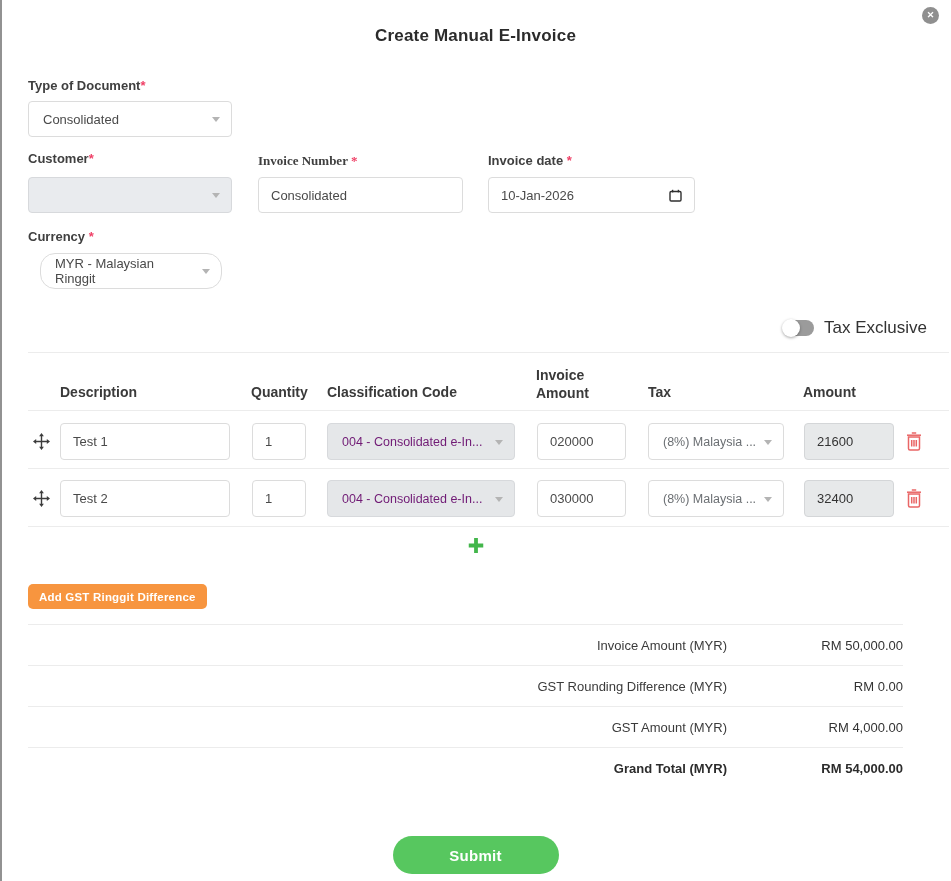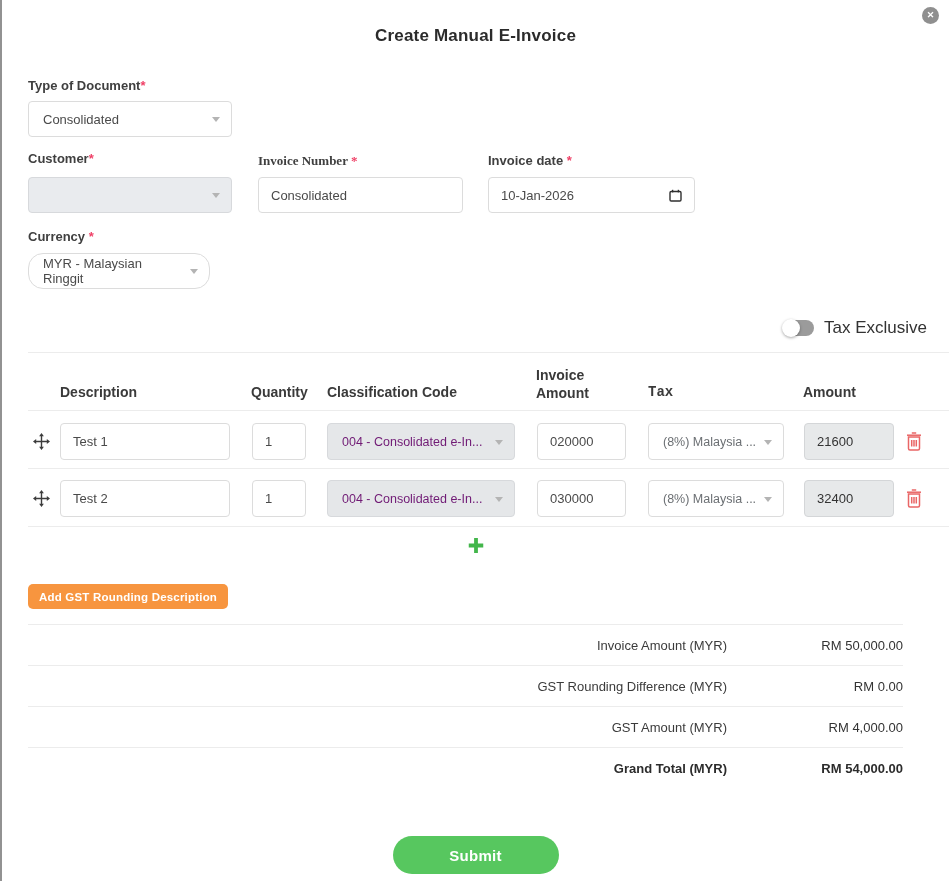--- a/index.html
+++ b/index.html
@@ -97,42 +97,42 @@
           <rect x="1" y="2.5" width="11" height="9.5" rx="1.2" fill="none" stroke="#2f2f2f" stroke-width="1.4"></rect>
           <line x1="3.6" y1="0.8" x2="3.6" y2="3.4" stroke="#2f2f2f" stroke-width="1.4"></line>
           <line x1="9.4" y1="0.8" x2="9.4" y2="3.4" stroke="#2f2f2f" stroke-width="1.4"></line>
         </svg>
     </span>
   </div>
 
   <div class="field-label" style="left:28px; top:229px;">
     <span>Currency</span><span class="req"> *</span>
   </div>
-  <div class="sel" style="left:28px; top:253px; width:182px;border-radius:15px;">
+  <div class="sel" style="left:40px; top:253px; width:182px;border-radius:15px;">
     <span>MYR - Malaysian Ringgit</span>
     <span class="chev"></span>
   </div>
 
   <div class="toggle-wrap">
     <div class="toggle">
         <div class="knob"></div>
       </div>
     <div class="toggle-label">Tax Exclusive</div>
   </div>
 
   <div class="hline" style="top:352px; width:921px;"></div>
   <div class="hline" style="top:410px; width:921px;"></div>
   <div class="hline" style="top:468px; width:921px;"></div>
   <div class="hline" style="top:526px; width:921px;"></div>
 
   <div class="th" style="left:60px;  top:384px;">Description</div>
   <div class="th" style="left:251px; top:384px;">Quantity</div>
   <div class="th" style="left:327px; top:384px;">Classification Code</div>
   <div class="th" style="left:536px; top:366px; width:62px; line-height:18px;">Invoice Amount</div>
-  <div class="th" style="left:648px; top:384px;font-family:Liberation Mono, monospace;">Tax</div>
+  <div class="th" style="left:648px; top:384px;">Tax</div>
   <div class="th" style="left:803px; top:384px;">Amount</div>
 
   <div>
     <span class="drag-icon" style="left:33px; top:433px;">
       <svg width="17" height="17" viewBox="0 0 17 17" fill="#3c3c3c">
           <path d="M8.5 0l2.4 3.2H9.2v4.6h4.6V6.1L17 8.5l-3.2 2.4V9.2H9.2v4.6h1.7L8.5 17l-2.4-3.2h1.7V9.2H3.2v1.7L0 8.5l3.2-2.4v1.7h4.6V3.2H6.1z"></path>
         </svg>
     </span>
     <input class="txt" style="left: 60px; top: 423px; width: 170px; height: 37px;" value="Test 1">
     <input class="txt" style="left: 252px; top: 423px; width: 54px; height: 37px;" value="1">
@@ -187,21 +187,21 @@
         </svg>
     </span>
   </div>
 
   <span class="plus-btn">
     <svg width="15" height="15" viewBox="0 0 15 15" fill="#43b64b">
         <path d="M5.6 0h3.8v5.6H15v3.8H9.4V15H5.6V9.4H0V5.6h5.6z"></path>
       </svg>
   </span>
 
-  <button class="add-gst-btn">Add GST Rounding Description</button>
+  <button class="add-gst-btn">Add GST Ringgit Difference</button>
 
   <div class="sum-row" style="top:624px;">
     <span class="sum-label">Invoice Amount (MYR)</span>
     <span class="sum-value">RM 50,000.00</span>
   </div>
   <div class="sum-row" style="top:665px;">
     <span class="sum-label">GST Rounding Difference (MYR)</span>
     <span class="sum-value">RM 0.00</span>
   </div>
   <div class="sum-row" style="top:706px;">

